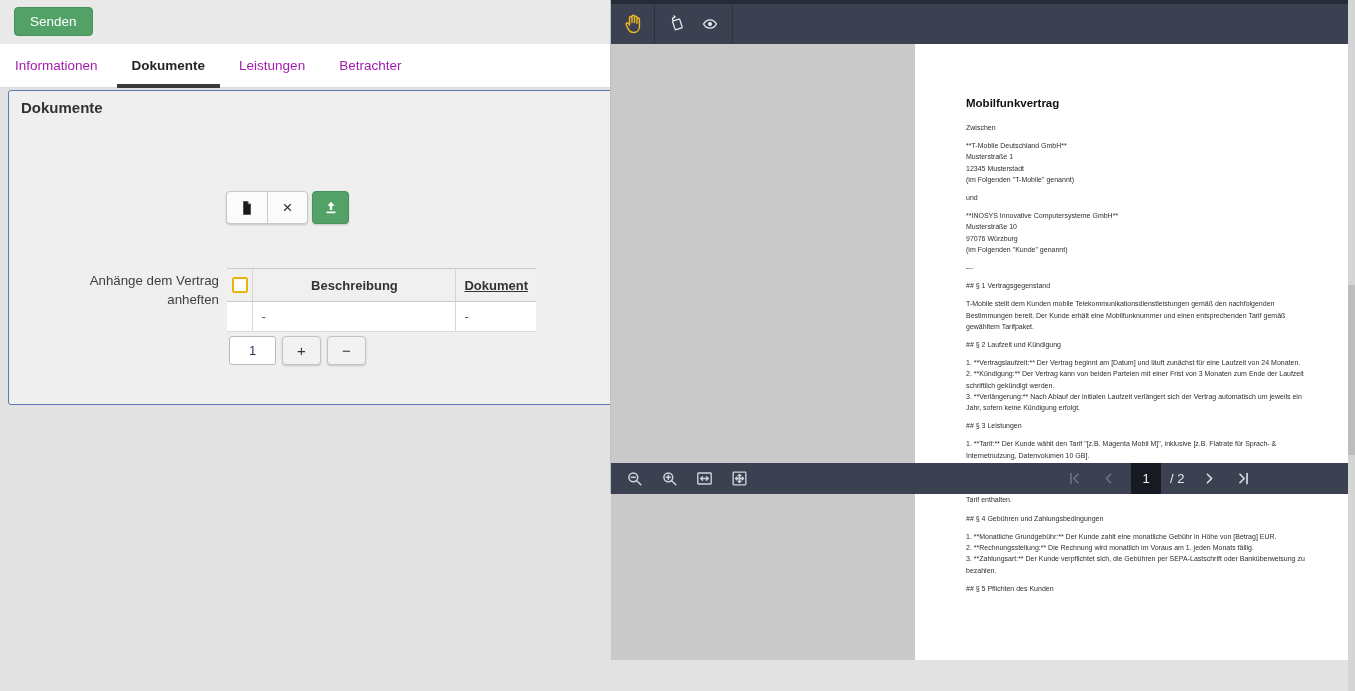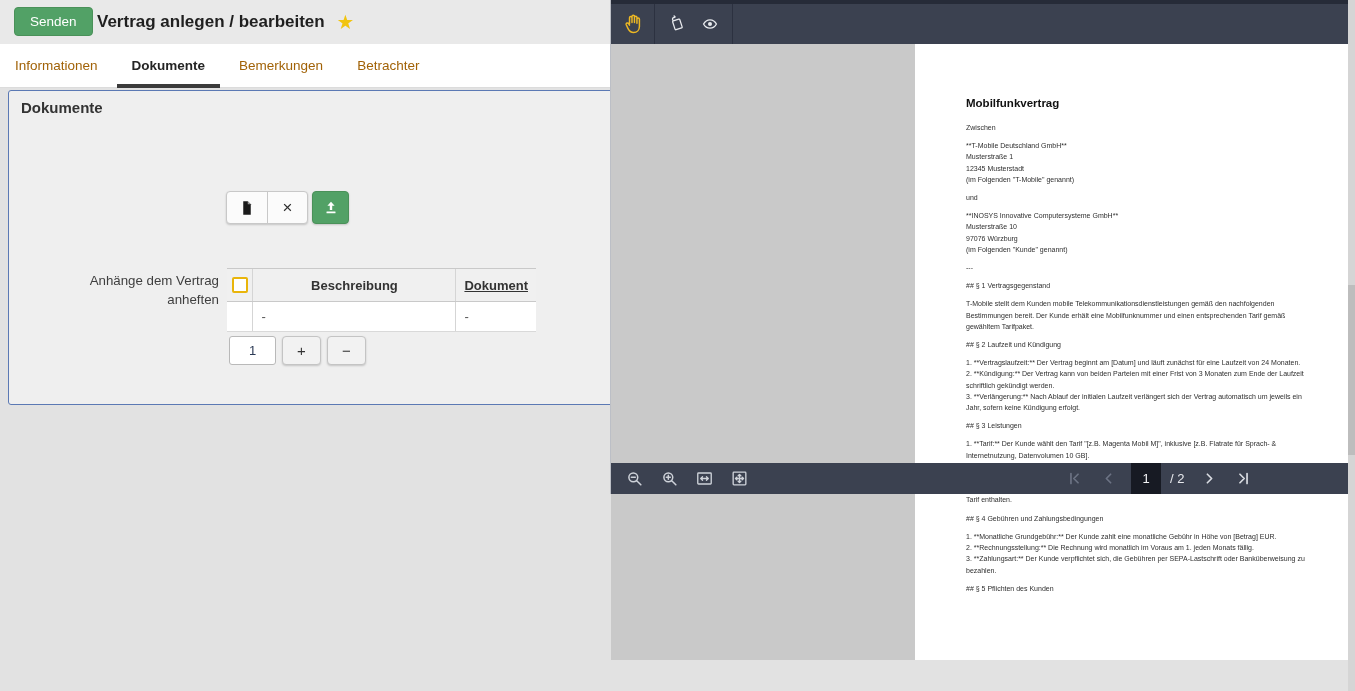--- a/index.html
+++ b/index.html
@@ -12,21 +12,21 @@
   .btn-send { position:absolute; left:14px; top:7px; height:29px; padding:0 15px;
               background:#52a166; color:#fff; font-size:13.5px; border:1px solid #4a9159;
               border-radius:4px; display:flex; align-items:center; cursor:pointer; }
   .form-title { position:absolute; left:97px; top:0; height:44px; display:flex; align-items:center;
                 font-size:17px; font-weight:bold; color:#1f1f1f; }
   .star { color:#f1c40f; font-size:17px; margin-left:13px; }
 
   .tabs-row { position:absolute; left:0; top:44px; width:100%; height:44px; background:#ffffff;
               display:flex; align-items:center; padding-left:10px; border-bottom:1px solid #dcdcdc; }
   .tab { position:relative; height:44px; display:flex; align-items:center; padding:0 5px;
-         margin-right:24px; font-size:13.5px; color:#a16207; cursor:pointer; white-space:nowrap; }
+         margin-right:24px; font-size:13.5px; color:#a21caf; cursor:pointer; white-space:nowrap; }
   .tab.active { color:#252525; font-weight:bold; }
   .tab.active::after { content:""; position:absolute; left:-10px; right:-10px; bottom:0;
                        height:4px; background:#3b3b3b; }
 
   .form-content { position:absolute; left:0; top:89px; width:100%; height:602px; background:#e2e2e2; }
   .panel { position:absolute; left:8px; top:1px; width:650px; height:315px;
            background:#efefef; border:1px solid #5b79b4; border-radius:3px; }
   .panel-title { position:absolute; left:12px; top:8px; font-size:15px; font-weight:bold; color:#333; }
 
   .field-label { position:absolute; left:0; width:210px; text-align:right;
@@ -105,30 +105,26 @@
 
   svg { display:block; }
 </style>
 </head>
 <body>
 
 <div class="form-pane">
 
   <div class="form-header">
     <button class="btn-send">Senden</button>
-    <div class="form-title">
-      <span>Vertrag anlegen / bearbeiten</span>
-      <span class="star">★</span>
-    </div>
   </div>
 
   <div class="tabs-row">
     <div class="tab">Informationen</div>
     <div class="tab active">Dokumente</div>
-    <div class="tab">Bemerkungen</div>
+    <div class="tab">Leistungen</div>
     <div class="tab">Betrachter</div>
   </div>
 
   <div class="form-content">
     <div class="panel">
       <div class="panel-title">Dokumente</div>
 
 
       <div class="btn-group">
         <button class="gbtn">

